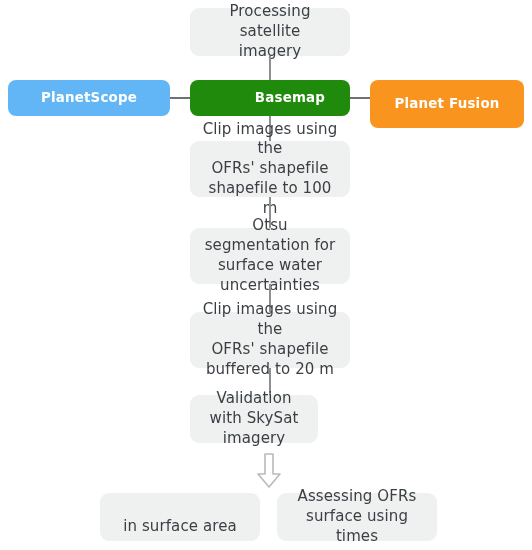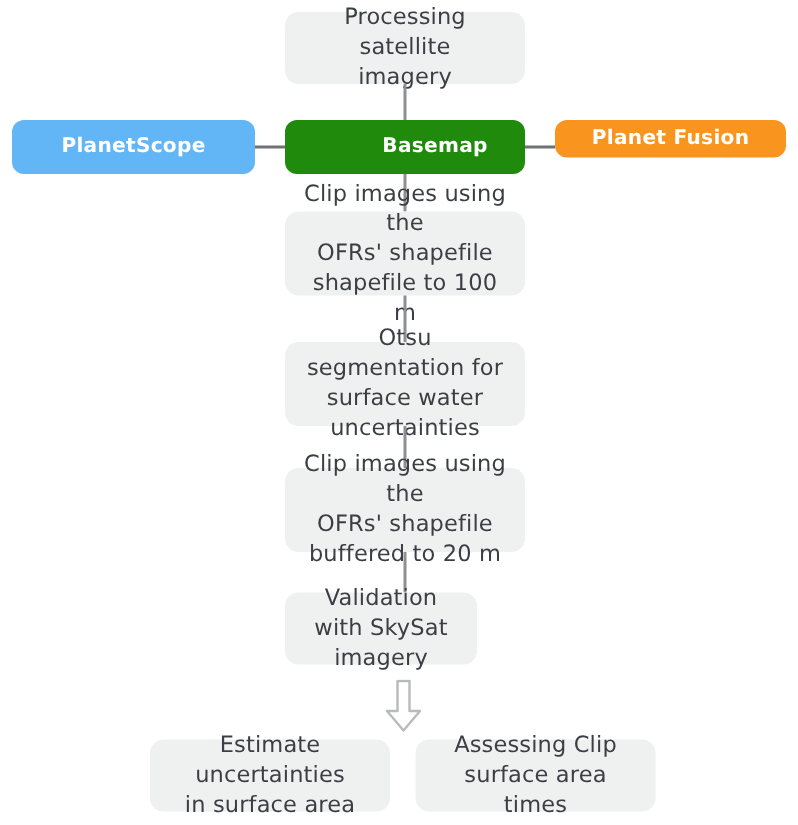--- a/index.html
+++ b/index.html
@@ -86,21 +86,21 @@
   </div>
 
   <div class="hline" style="left:170px; top:97px; width:20px;"></div>
 
   <div class="node node-color" style="left:190px; top:80px; width:160px; height:36px; background:#1f8a0c;padding-left:40px;">
     <span>Basemap</span>
   </div>
 
   <div class="hline" style="left:350px; top:97px; width:20px;"></div>
 
-  <div class="node node-color" style="left:370px; top:80px; width:154px; height:25px; background:#f9941f;">
+  <div class="node node-color" style="left:370px; top:80px; width:154px; height:48px; background:#f9941f;">
     <span>Planet Fusion</span>
   </div>
 
   <div class="vline" style="left:269px; top:116px; height:25px;"></div>
 
   <div class="node node-grey" style="left:190px; top:141px; width:160px; height:56px;">
     <span>
       <span>Clip images using the</span><br>
       <span>OFRs' shapefile</span><br>
       <span>shapefile to 100 m</span>
@@ -137,25 +137,25 @@
   </div>
 
   <div class="block-arrow" style="left:256px; top:453px; width:26px; height:36px;">
     <svg width="26" height="36" viewBox="0 0 26 36" xmlns="http://www.w3.org/2000/svg">
       <polygon points="9,1 17,1 17,21 24,21 13,34 2,21 9,21" fill="#ffffff" stroke="#b8babc" stroke-width="1.6" stroke-linejoin="round"></polygon>
     </svg>
   </div>
 
   <div class="node node-grey" style="left:100px; top:493px; width:160px; height:48px;">
     <span>
-      <span>Estimate uncertainties</span><br>
+      <br>
       <span>in surface area</span>
     </span>
   </div>
 
   <div class="node node-grey" style="left:277px; top:493px; width:160px; height:48px;">
     <span>
-      <span>Assessing Clip</span><br>
-      <span>surface area times</span>
+      <span>Assessing OFRs</span><br>
+      <span>surface using times</span>
     </span>
   </div>
 
 </div>
 
 </body></html>

